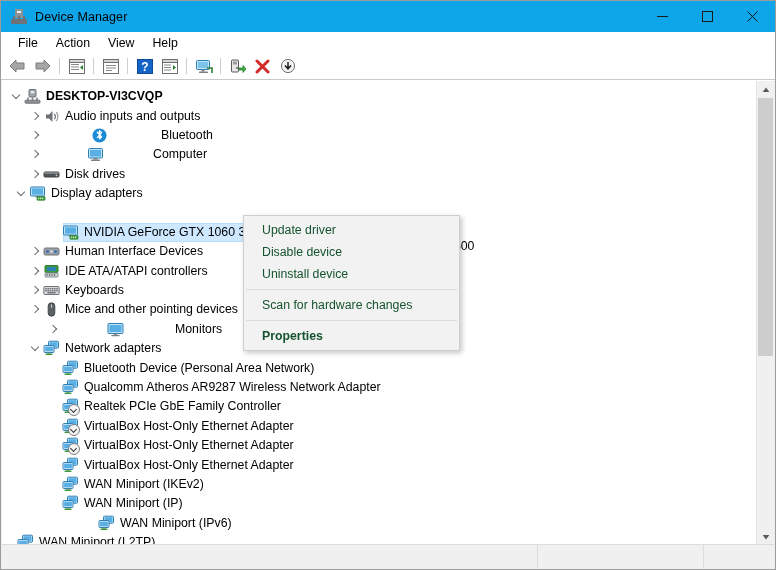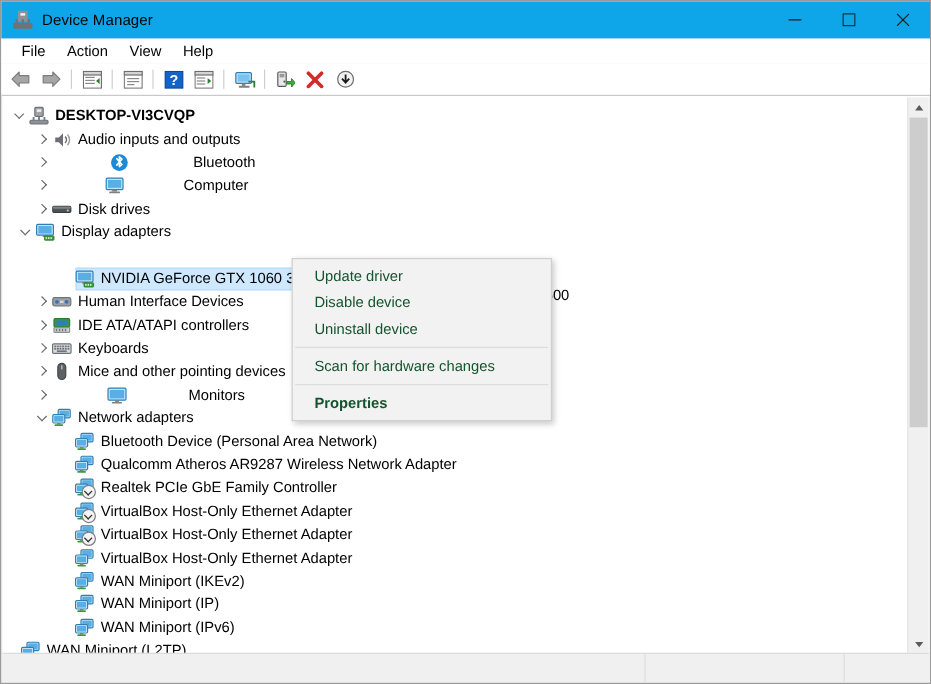--- a/index.html
+++ b/index.html
@@ -360,21 +360,21 @@
         <div class="row" style="padding-left: 26px;">
           <span class="twisty">
             <span class="chev"></span>
           </span>
           <span class="ico"><svg width="17" height="17" viewBox="0 0 17 17">
         <rect x="5.2" y="1.8" width="6.6" height="13.4" rx="3.3" fill="#5c6164" stroke="#43484b"></rect>
         <rect x="8.1" y="3.4" width="0.9" height="3.4" fill="#d9dcde"></rect>
       </svg></span>
           <span class="lbl">Mice and other pointing devices</span>
         </div>
-        <div class="row" style="padding-left: 26px; gap: 46px;">
+        <div class="row" style="padding-left: 44px; gap: 46px;">
           <span class="twisty">
             <span class="chev"></span>
           </span>
           <span class="ico"><svg width="17" height="17" viewBox="0 0 17 17">
         <rect x="1" y="2.5" width="15" height="10" rx="1" fill="#bfe4fa" stroke="#2d7fb5"></rect>
         <rect x="2.5" y="4" width="12" height="7" fill="#59aee4"></rect>
         <rect x="6.8" y="12.5" width="3.4" height="1.4" fill="#7b8185"></rect>
         <rect x="4.2" y="13.9" width="8.6" height="1.4" rx=".7" fill="#7b8185"></rect>
       </svg></span>
           <span class="lbl">Monitors</span>
@@ -482,21 +482,21 @@
           <span class="ico"><svg width="17" height="17" viewBox="0 0 17 17">
         <rect x="5.5" y="1.2" width="10" height="7" rx="1" fill="#bfe4fa" stroke="#2d7fb5"></rect>
         <rect x="6.6" y="2.2" width="7.8" height="5" fill="#59aee4"></rect>
         <rect x="1" y="5.5" width="10" height="7" rx="1" fill="#e8f4fc" stroke="#2d7fb5"></rect>
         <rect x="2.1" y="6.6" width="7.8" height="4.8" fill="#59aee4"></rect>
         <rect x="4.6" y="12.5" width="2.8" height="1.2" fill="#7b8185"></rect>
         <rect x="2.4" y="13.6" width="7.2" height="1.4" rx=".7" fill="#3a9b3a"></rect>
       </svg></span>
           <span class="lbl">WAN Miniport (IP)</span>
         </div>
-        <div class="row" style="padding-left: 45px;">
+        <div class="row" style="padding-left: 45px; margin-left: 36px;">
           <span class="twisty"></span>
           <span class="ico"><svg width="17" height="17" viewBox="0 0 17 17">
         <rect x="5.5" y="1.2" width="10" height="7" rx="1" fill="#bfe4fa" stroke="#2d7fb5"></rect>
         <rect x="6.6" y="2.2" width="7.8" height="5" fill="#59aee4"></rect>
         <rect x="1" y="5.5" width="10" height="7" rx="1" fill="#e8f4fc" stroke="#2d7fb5"></rect>
         <rect x="2.1" y="6.6" width="7.8" height="4.8" fill="#59aee4"></rect>
         <rect x="4.6" y="12.5" width="2.8" height="1.2" fill="#7b8185"></rect>
         <rect x="2.4" y="13.6" width="7.2" height="1.4" rx=".7" fill="#3a9b3a"></rect>
       </svg></span>
           <span class="lbl">WAN Miniport (IPv6)</span>

